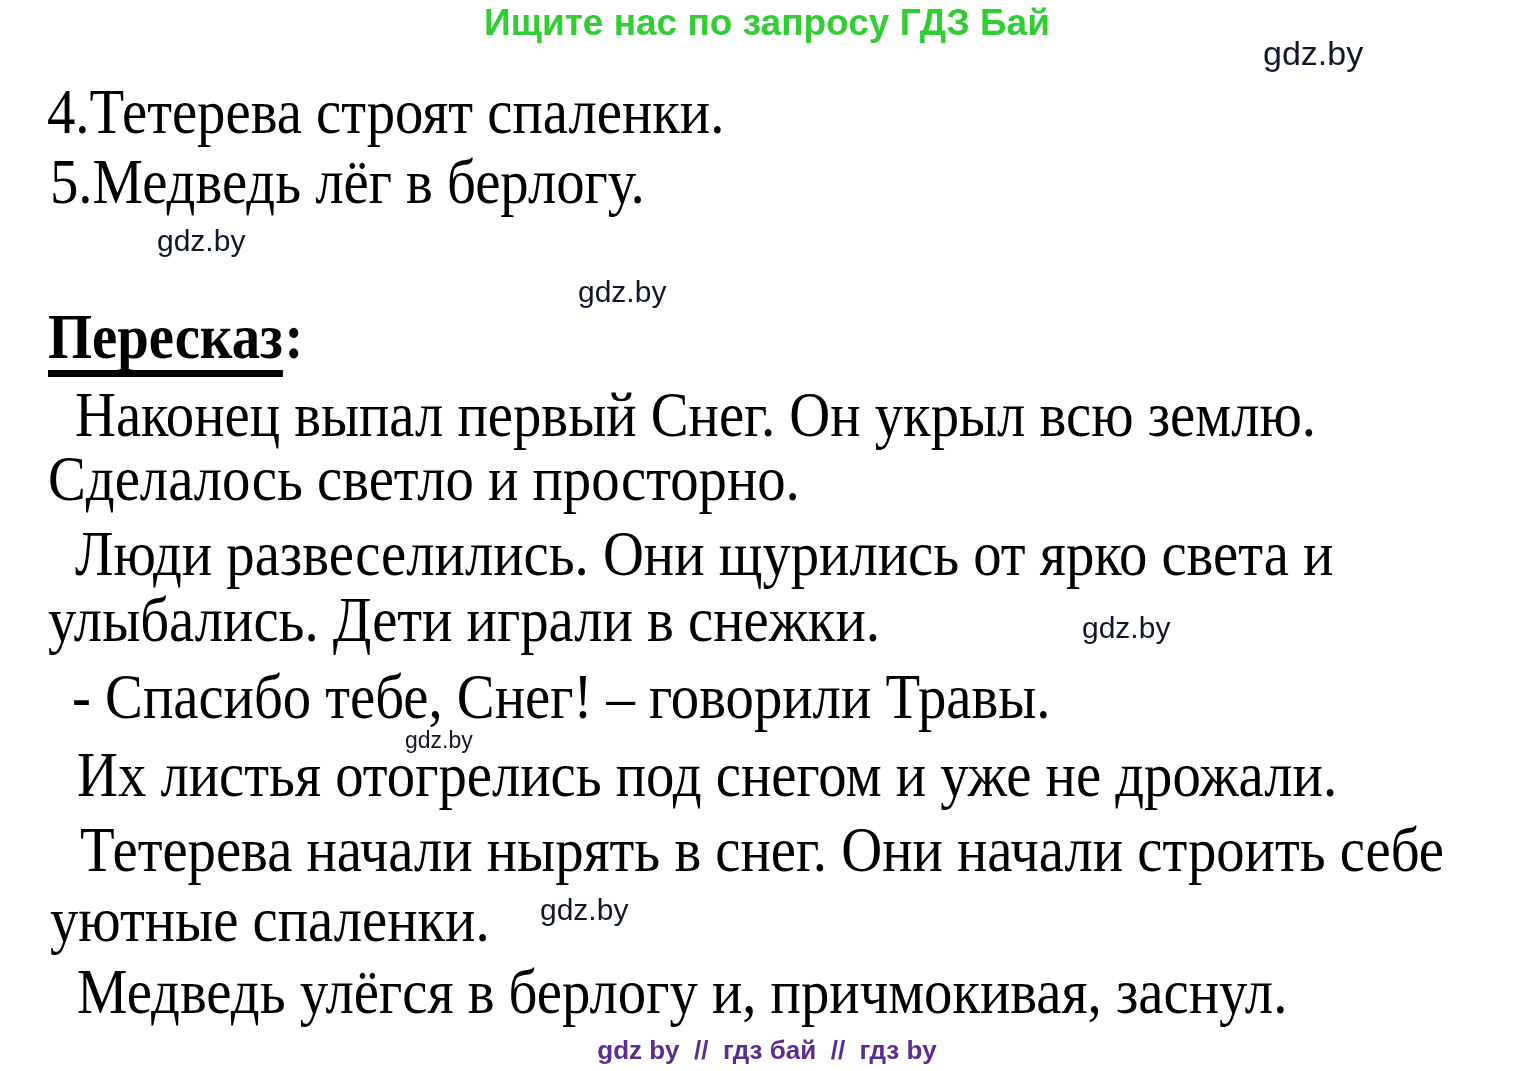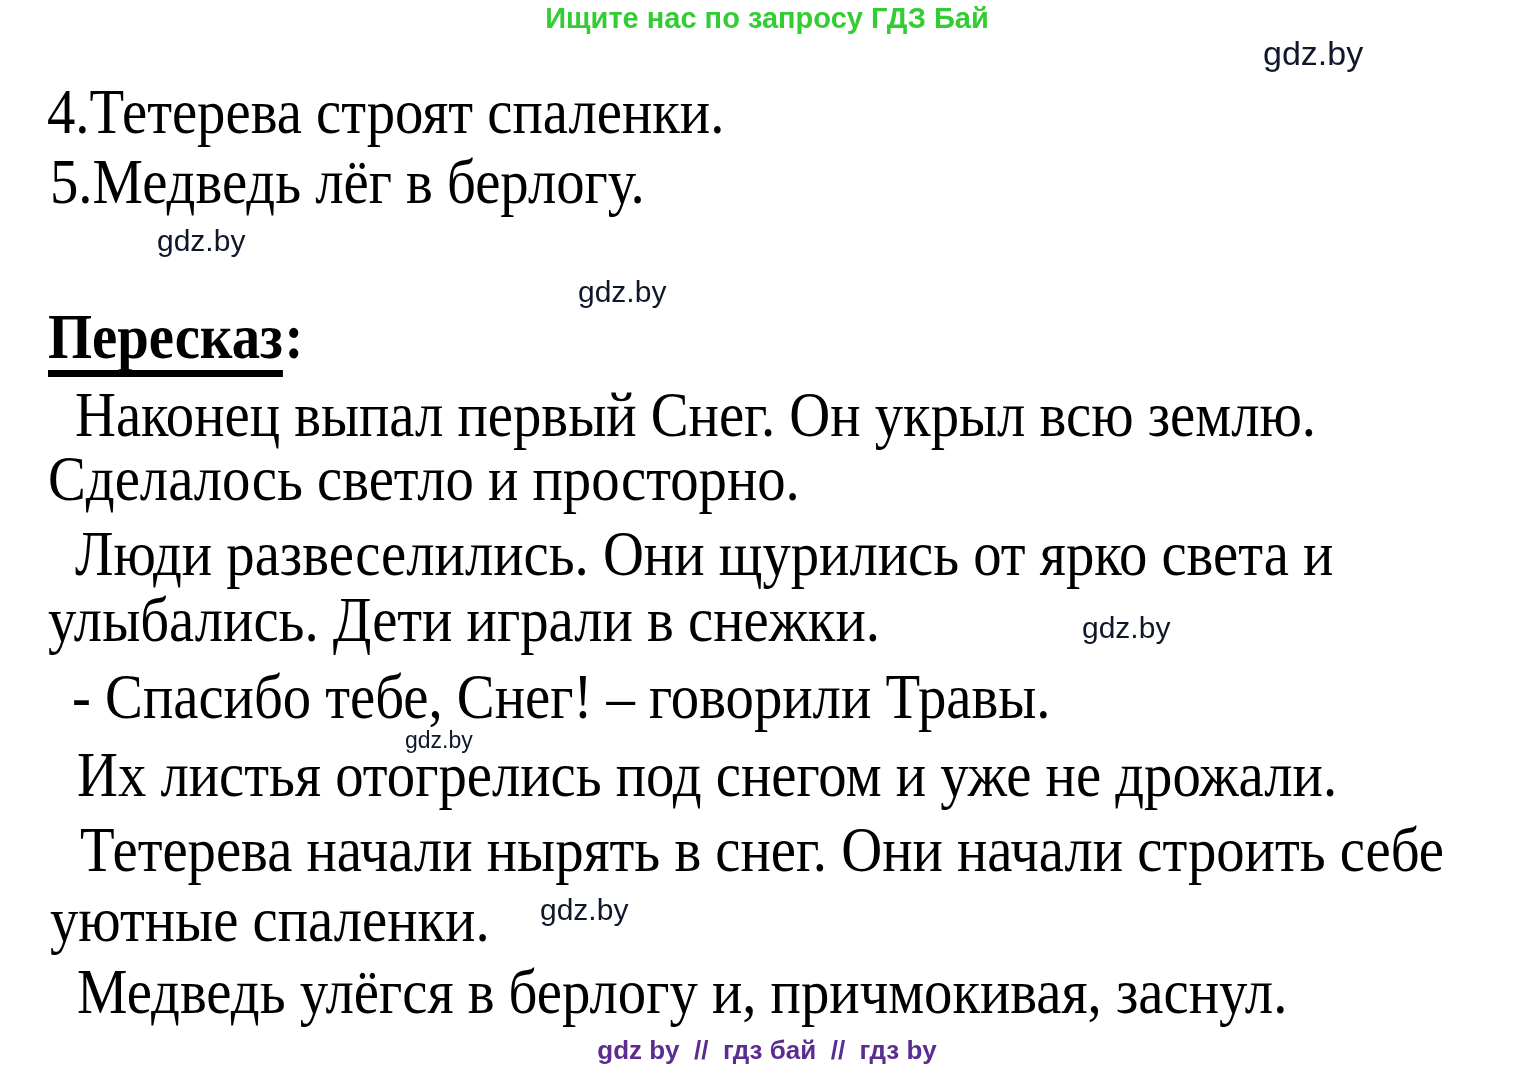--- a/index.html
+++ b/index.html
@@ -39,21 +39,21 @@
   }
   .heading .hcolon{
     display:inline-block;
     padding-left:2px;
   }
   .promo{
     position:absolute;
     top:4px;left:0;width:100%;
     text-align:center;
     font-family:"Liberation Sans", sans-serif;
-    font-size:29px;
+    font-size:37px;
     font-weight:600;
     color:#32CD32;
     line-height:1;
   }
   .wm{
     position:absolute;
     font-family:"Liberation Sans", sans-serif;
     color:#0f172a;
     line-height:1;
     white-space:nowrap;

